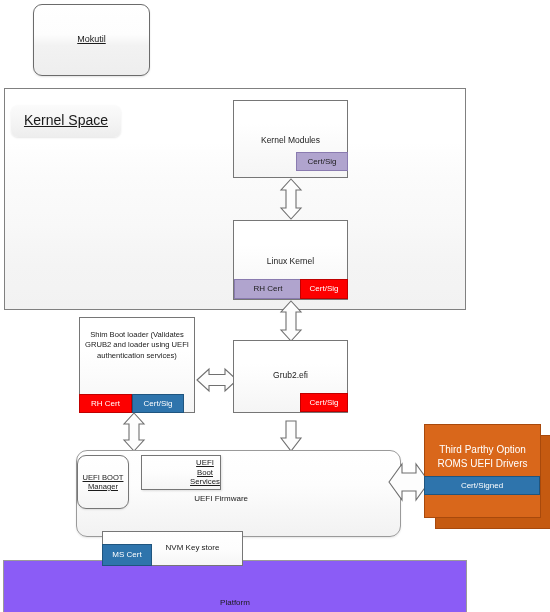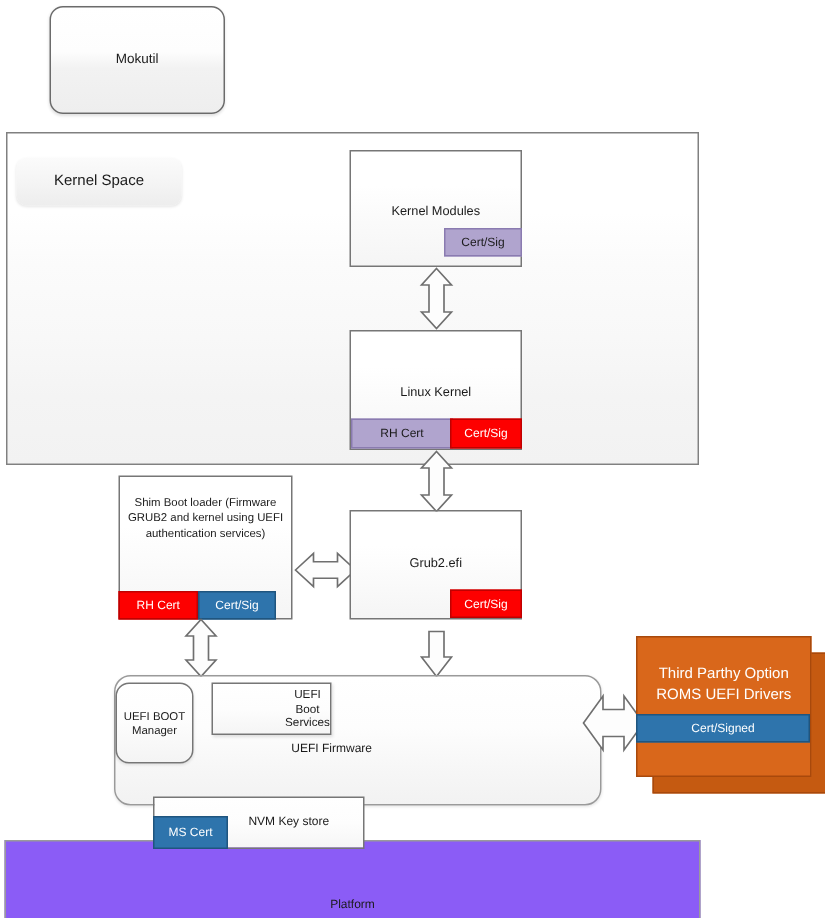--- a/index.html
+++ b/index.html
@@ -22,20 +22,21 @@
   }
   .node {
     position: absolute;
     box-sizing: border-box;
     display: flex;
     align-items: center;
     justify-content: center;
     text-align: center;
     color: #1a1a1a;
     line-height: 1.25;
+    text-decoration: underline;
   }
 
   
   #mokutil {
     left: 33px; top: 4px; width: 117px; height: 72px;
     border: 1.2px solid #6b6b6b;
     border-radius: 9px;
     background: linear-gradient(to bottom, #ffffff 0%, #fdfdfd 42%, #f2f2f2 58%, #eeeeee 100%);
     font-size: 9px;
     box-shadow: 0 1px 2px rgba(0,0,0,0.12);
@@ -45,21 +46,21 @@
   #kernel-space-box {
     left: 4px; top: 88px; width: 462px; height: 222px;
     border: 1.2px solid #808080;
     background: linear-gradient(to bottom, #ffffff 0%, #ffffff 24%, #fbfbfb 40%, #f8f8f8 62%, #f4f4f4 80%, #f2f2f2 100%);
     display: block;
   }
   #kernel-space-label {
     left: 11px; top: 105px; width: 110px; height: 32px;
     border-radius: 7px;
     background: linear-gradient(to bottom, #fbfbfb 0%, #f4f4f4 55%, #ededed 100%);
-    font-size: 10px;
+    font-size: 14px;
     box-shadow: 0 1px 2px rgba(0,0,0,0.10);
   }
 
   
   #kernel-modules {
     left: 233px; top: 100px; width: 115px; height: 78px;
     border: 1.1px solid #767676;
     background: linear-gradient(to bottom, #ffffff 0%, #ffffff 30%, #fbfbfb 55%, #f5f5f5 100%);
     font-size: 8.5px;
     display: block;
@@ -299,21 +300,21 @@
 
   <div class="arrow" style="left:279px; top:300px;">
     <svg width="24" height="42" viewBox="0 0 24 42">
       <polygon points="12,1 22,12 17,12 17,30 22,30 12,41 2,30 7,30 7,12 2,12" fill="#fdfdfd" stroke="#6f6f6f" stroke-width="1.1" stroke-linejoin="miter"></polygon>
     </svg>
   </div>
 
   <div class="node" id="shim">
     <div class="title">
       <span>Shim Boot loader</span>
-      <span>(Firmware GRUB2 and kernel</span>
+      <span>(Validates GRUB2 and loader</span>
       <span>using UEFI authentication</span>
       <span>services)</span>
     </div>
     <div class="tag tag-red" id="shim-rh">RH  Cert</div>
     <div class="tag tag-blue" id="shim-cert">Cert/Sig</div>
   </div>
 
   <div class="arrow" style="left:196px; top:364px;">
     <svg width="42" height="32" viewBox="0 0 42 32">
       <polygon points="1,16 13,5 13,10.5 29,10.5 29,5 41,16 29,27 29,21.5 13,21.5 13,27" fill="#fdfdfd" stroke="#6f6f6f" stroke-width="1.1" stroke-linejoin="miter"></polygon>

